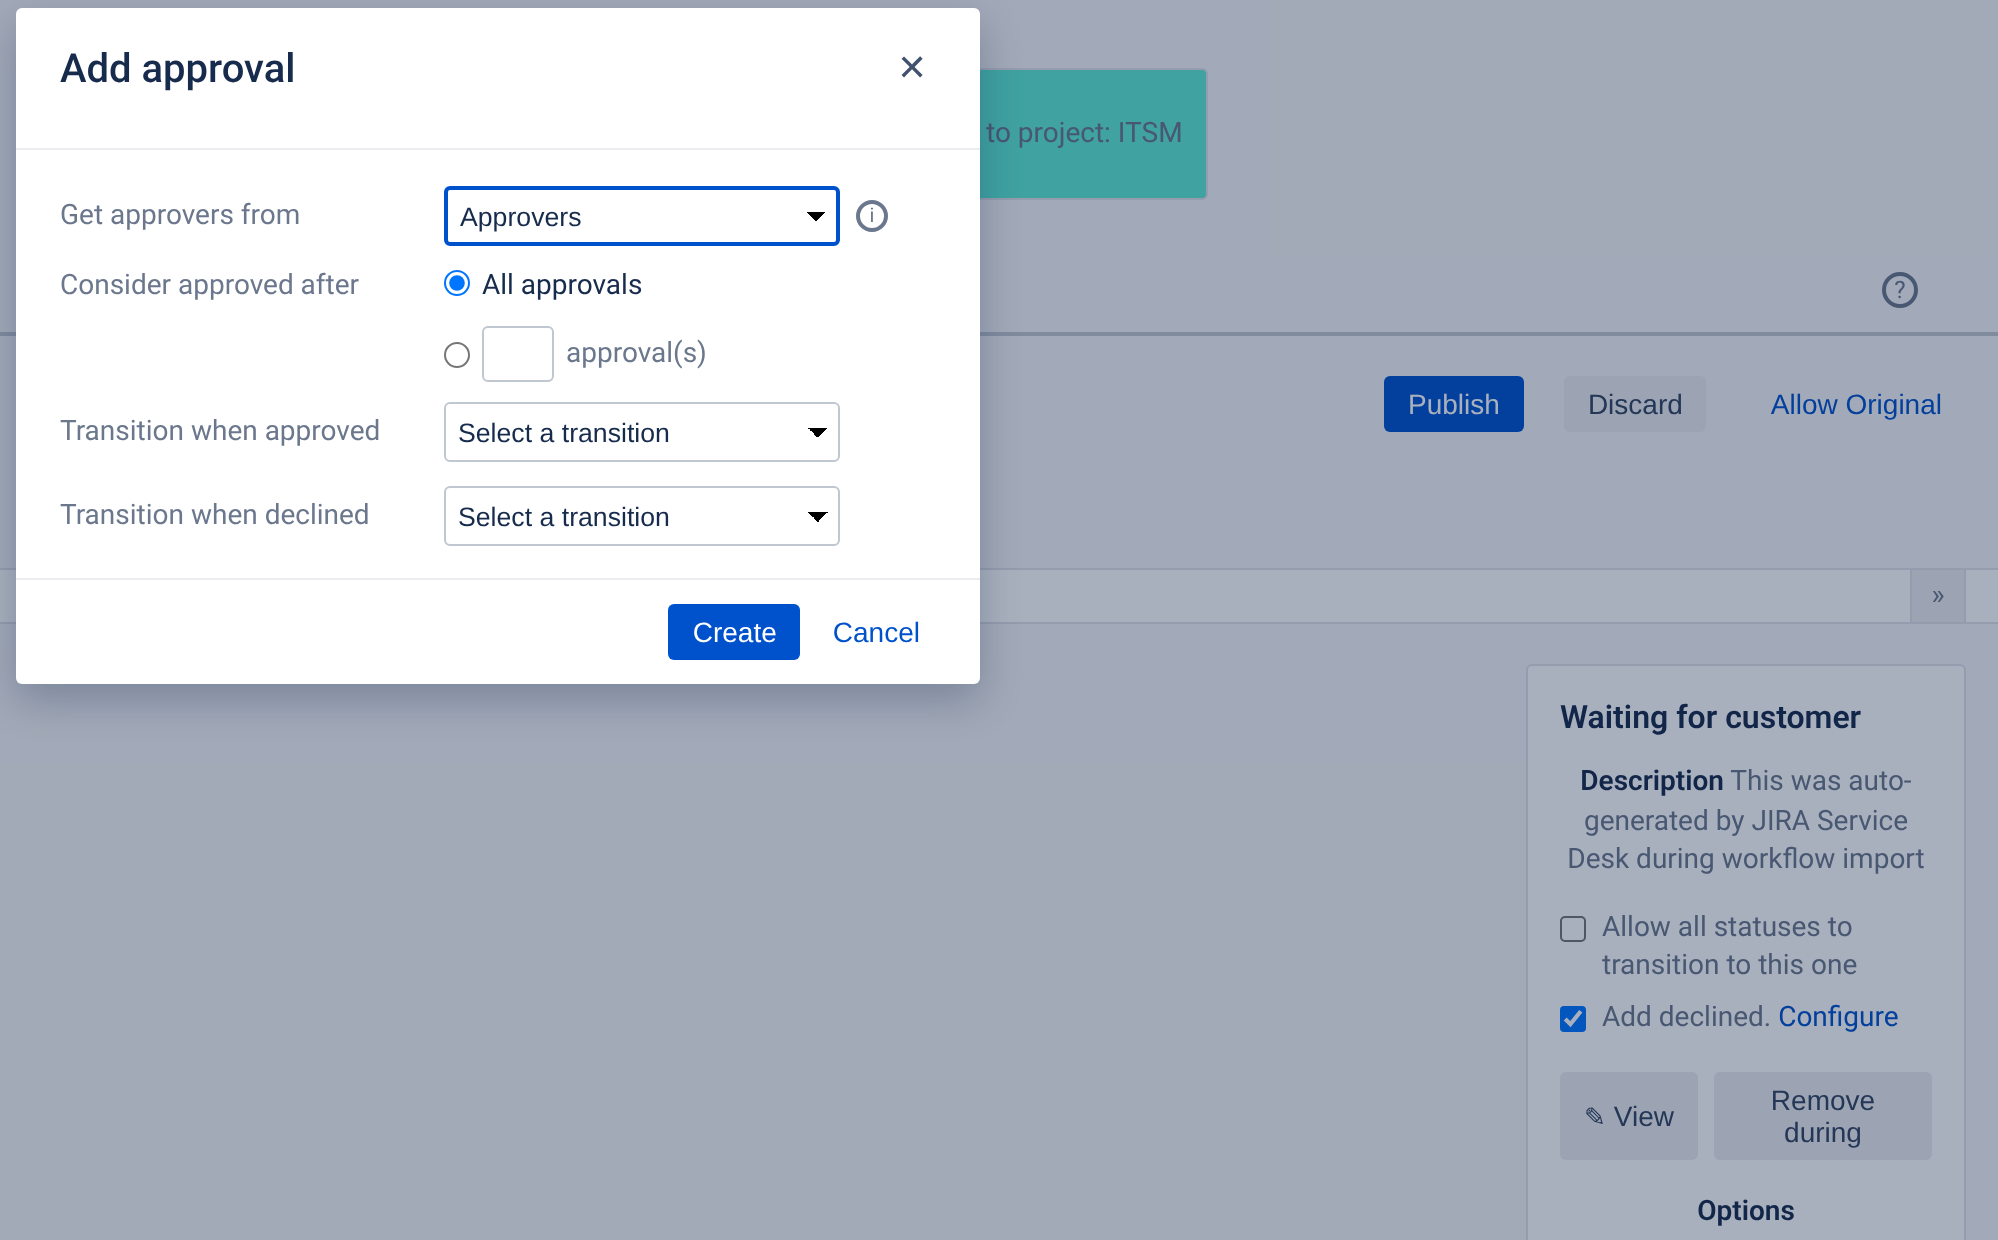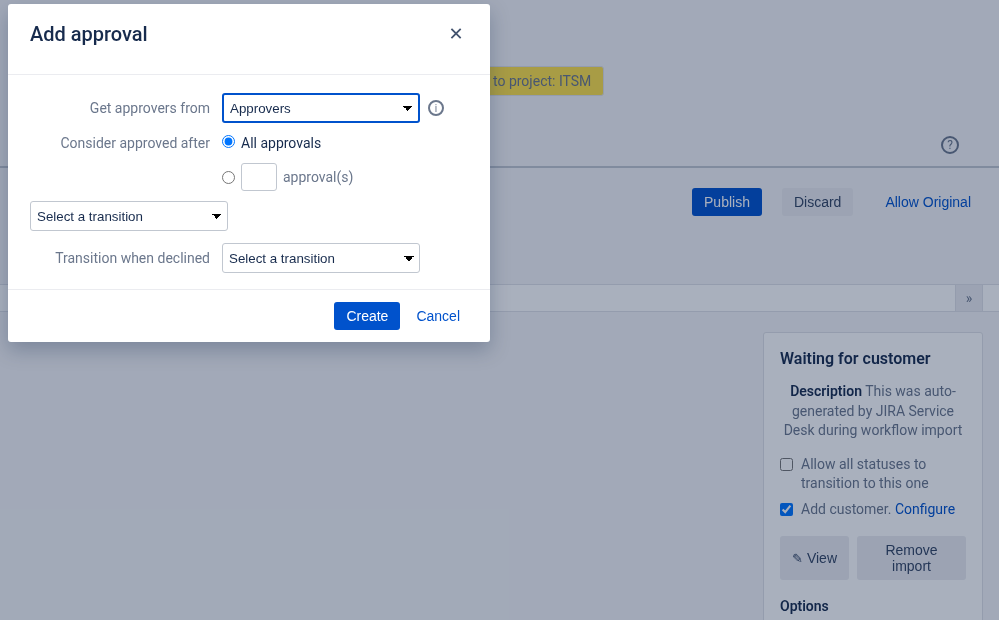--- a/index.html
+++ b/index.html
@@ -23,26 +23,25 @@
 
     
     .bg {
       position: absolute;
       inset: 0;
       background: #f4f5f7;
     }
     .bg-chip {
       position: absolute;
       left: 480px; top: 34px;
-      padding: 6px 12px;
-      background: #fde047;
+      padding: 24px 12px;
+      background: #5eead4;
       border: 1px solid #dfe1e6;
       border-radius: 3px;
       color: #6b778c;
-      margin-top: 32px;
     }
     .bg-sep {
       position: absolute;
       left: 0; right: 0; top: 166px;
       border-top: 2px solid #c1c7d0;
     }
     .bg-help {
       position: absolute;
       right: 40px; top: 136px;
       width: 18px; height: 18px;
@@ -108,20 +107,21 @@
     .side-panel .check-row {
       display: flex; align-items: flex-start; gap: 8px; margin-bottom: 6px;
       color: #6b778c; line-height: 1.4;
     }
     .side-panel .check-row input { margin-top: 3px; }
     .side-panel .link { color: #0052cc; cursor: pointer; }
     .side-panel .panel-actions { margin-top: 16px; display:flex; gap:8px; }
     .side-panel h4 {
       margin-top: 18px; font-size: 14px; font-weight: 600; color: #172b4d;
       margin-bottom: 8px;
+      text-align: center;
     }
     .icon-pencil { font-size: 13px; margin-right: 4px; }
 
     
     .modal {
       position: absolute;
       left: 8px; top: 4px;
       width: 482px;
       background: #fff;
       border-radius: 3px;
@@ -137,21 +137,21 @@
       background: transparent; border: none; cursor: pointer;
       font-size: 18px; color: #42526e;
       width: 24px; height: 24px;
     }
     .modal-body { padding: 18px 22px 4px 22px; }
     .form-row {
       display:flex; align-items: center;
       margin-bottom: 12px;
     }
     .form-label {
-      width: 192px; text-align: right; padding-right: 12px;
+      width: 192px; padding-right: 23px;
       color: #6b778c; font-size: 14px;
     }
     .form-field { flex: 1; display:flex; align-items:center; gap:8px; }
     select.form-select {
       width: 198px; height: 30px;
       border: 2px solid #0052cc;
       border-radius: 3px;
       padding: 2px 6px;
       background: #fff; color:#172b4d;
       appearance: none;
@@ -205,28 +205,28 @@
     <div class="desc">
       <b>Description</b><span> This was auto-generated by JIRA Service Desk during workflow import</span>
     </div>
     <div class="check-row">
       <input type="checkbox" style="">
       <span>Allow all statuses to transition to this one</span>
     </div>
     <div class="check-row">
       <input type="checkbox" checked="" style="">
       <span>
-        <span>Add customer. </span><span class="link">Configure</span>
+        <span>Add declined. </span><span class="link">Configure</span>
       </span>
     </div>
     <div class="panel-actions">
       <button class="btn btn-default">
         <span class="icon-pencil">✎</span><span>View</span>
       </button>
-      <button class="btn btn-default">Remove import</button>
+      <button class="btn btn-default">Remove during</button>
     </div>
     <h4>Options</h4>
 
   </div>
 </div>
 
 <div class="scrim"></div>
 
 <div class="modal">
   <div class="modal-header">
@@ -255,20 +255,21 @@
       </div>
     </div>
 
     <div class="radio-offset">
       <input type="radio" name="approv" style="">
       <input class="count-input" type="text" style="">
       <span class="approvals-text">approval(s)</span>
     </div>
 
     <div class="form-row">
+      <div class="form-label">Transition when approved</div>
       <div class="form-field">
         <select class="form-select plain">
           <option selected="">Select a transition</option>
         </select>
       </div>
     </div>
 
     <div class="form-row">
       <div class="form-label">Transition when declined</div>
       <div class="form-field">

